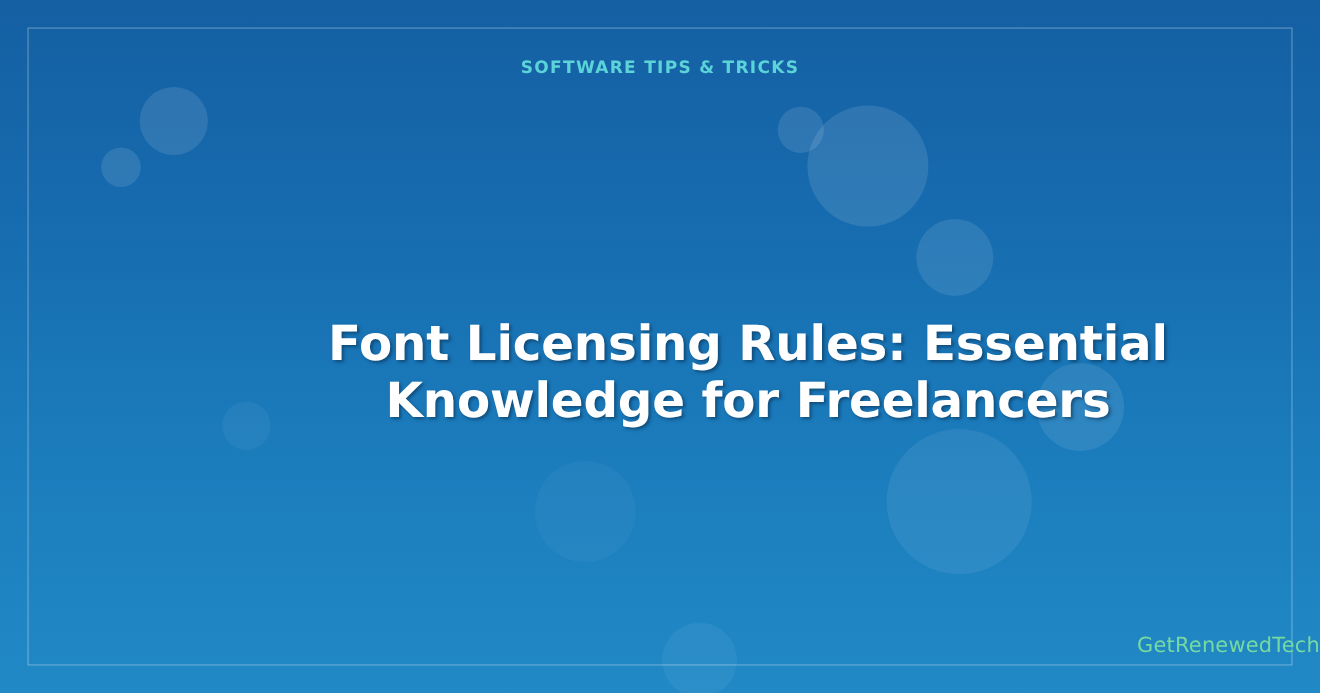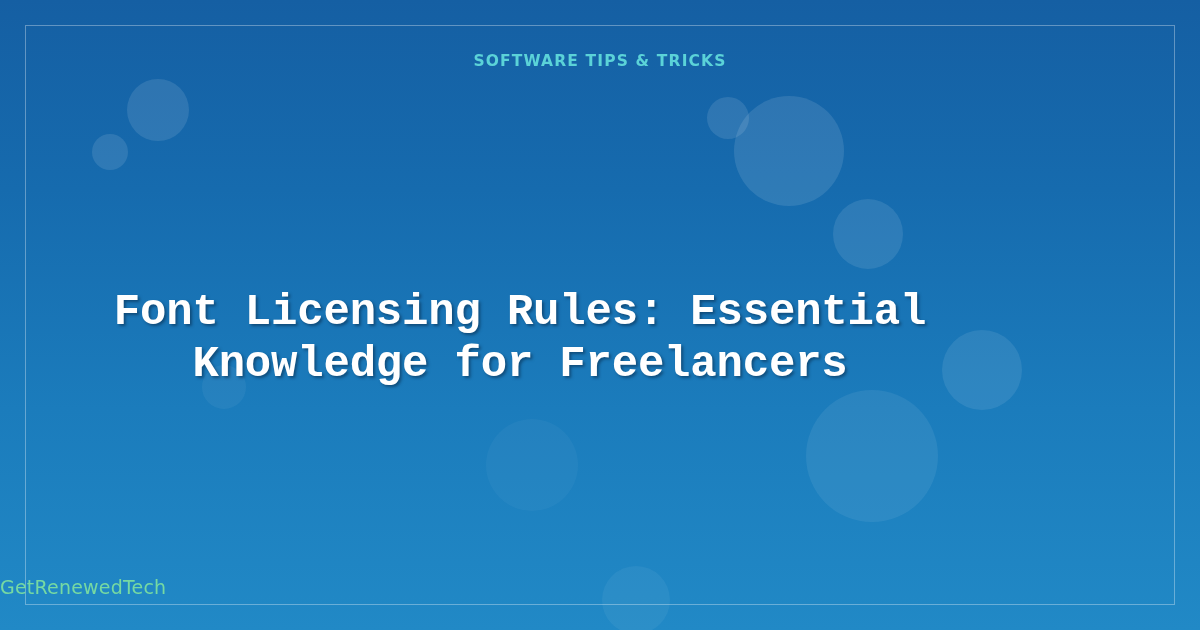--- a/index.html
+++ b/index.html
@@ -66,40 +66,39 @@
     text-decoration-thickness: 1px;
     white-space: nowrap;
   }
 
   .title-wrap {
     position: absolute;
     left: 0;
     right: 0;
     top: 258px;
     display: flex;
-    justify-content: flex-start;
-    font-family: Liberation Mono, monospace;
+    justify-content: flex-end;
   }
   .title {
     width: 1040px;
     text-align: center;
     font-size: 44px;
     line-height: 1.17;
     font-weight: bold;
     color: #ffffff;
     text-shadow: 2px 2px 3px rgba(8, 42, 72, 0.55);
     letter-spacing: -0.2px;
   }
 
   .brand {
     position: absolute;
     left: 0;
     right: 0;
     bottom: 32px;
-    text-align: left;
+    text-align: right;
     font-size: 19px;
     color: #76D9A2;
     letter-spacing: 0.2px;
   }
 </style>
 </head>
 <body>
 
 <div class="card">
 

